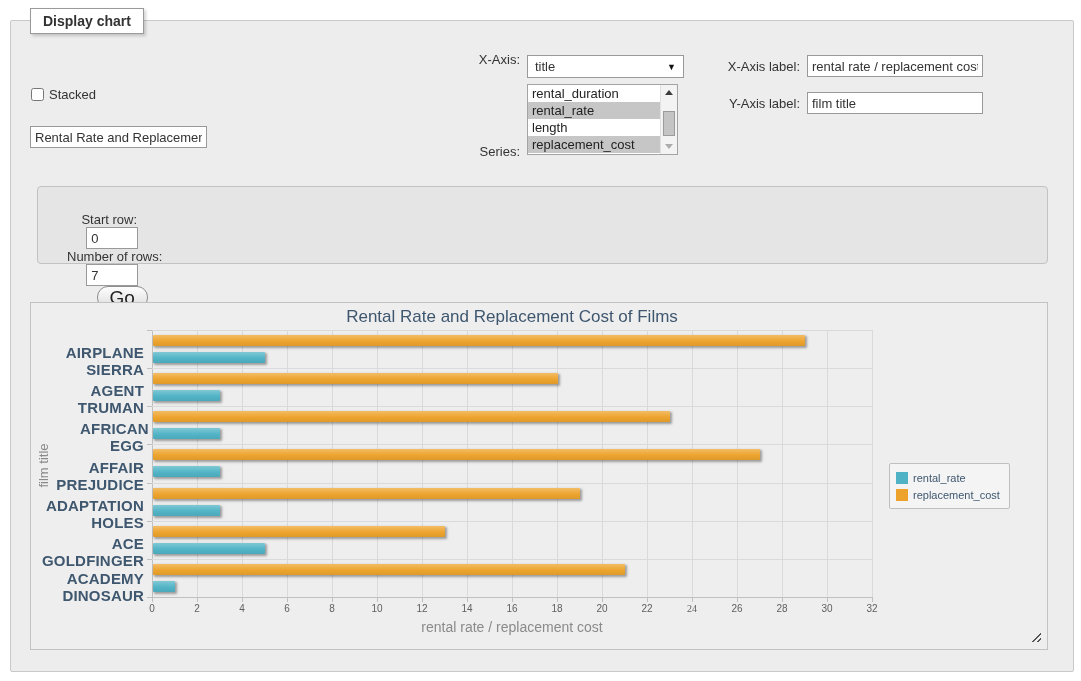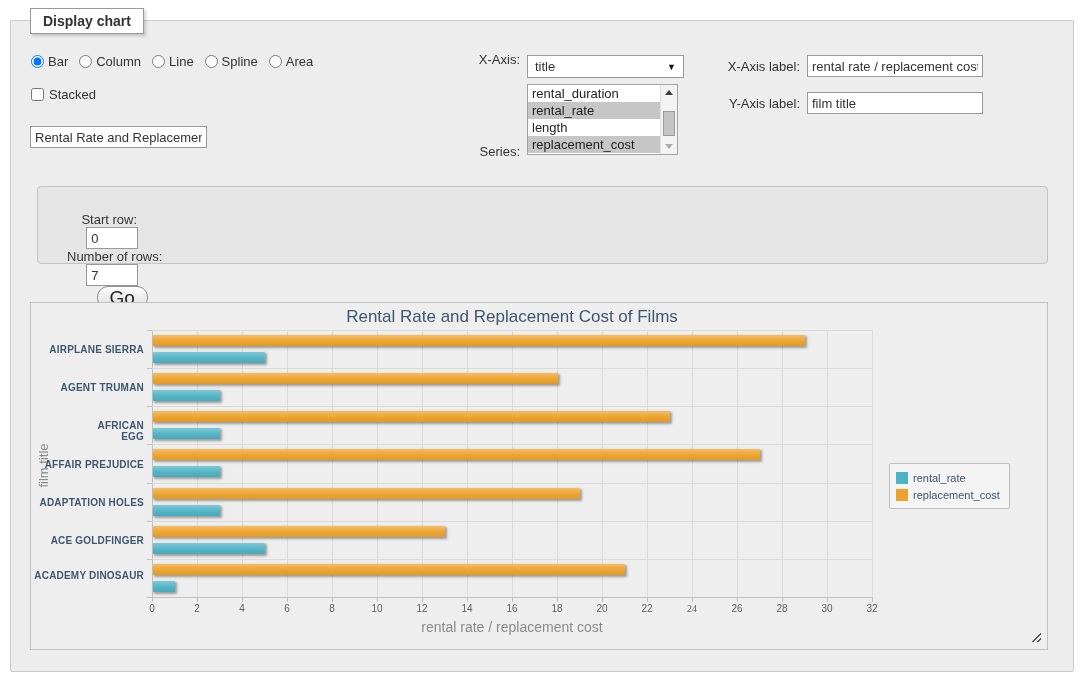--- a/index.html
+++ b/index.html
@@ -79,21 +79,21 @@
   .plot { position: absolute; left: 121px; top: 27px; width: 720px; height: 267px; }
   .grid-v { position: absolute; top: 0; width: 1px; height: 267px; background: #DADADA; }
   .grid-v.axis { background: #C0C0C0; }
   .grid-h { position: absolute; left: 0; width: 720px; height: 1px; background: #DADADA; }
   .grid-h.axis { background: #C0C0C0; }
   .tick-x { position: absolute; top: 267px; width: 1px; height: 5px; background: #C0C0C0; }
   .tick-y { position: absolute; left: -5px; width: 5px; height: 1px; background: #C0C0C0; }
   .tick-label { position: absolute; top: 273px; width: 30px; text-align: center;
                 font-size: 10px; color: #606060; }
   .cat-label { position: absolute; left: -120px; width: 112px; text-align: right;
-               font-size: 10px; font-weight: bold; color: #3E576F; letter-spacing: 0.2px; }
+               font-size: 15px; font-weight: bold; color: #3E576F; letter-spacing: 0.2px; }
   .bar { position: absolute; left: 1px; height: 11px; border-radius: 1px;
          box-shadow: 1.5px 1.5px 2.5px rgba(0,0,0,0.35);
          background-image: linear-gradient(rgba(255,255,255,0.28), rgba(255,255,255,0.02) 55%, rgba(0,0,0,0.06)); }
   .x-axis-title { position: absolute; left: 121px; top: 316px; width: 720px; text-align: center;
                   font-size: 14px; color: #8A8A8A; }
   .y-axis-title { position: absolute; left: -48px; top: 155px; width: 120px; text-align: center;
                   font-size: 13px; color: #8A8A8A; transform: rotate(-90deg); }
   .chart-legend { position: absolute; left: 858px; top: 160px; background: #F4F4F4;
                   border: 1px solid #BFBFBF; border-radius: 2px; padding: 5px 9px 5px 6px; }
   .legend-item { display: flex; align-items: center; height: 17px; font-size: 11px; color: #3E576F;
@@ -103,42 +103,20 @@
                    background: repeating-linear-gradient(135deg, transparent 0 2px, #555 2px 3.5px);
                    clip-path: polygon(100% 0, 100% 100%, 0 100%); }
 </style>
 </head>
 <body>
 
 <div class="page">
   <div class="fieldset"></div>
   <div class="legend-box">Display chart</div>
 
-  <div class="radio-row" id="radio-row">
-      <label class="radio-opt">
-        <input type="radio" name="charttype" checked="" style="">
-        <span>Bar</span>
-      </label>
-      <label class="radio-opt">
-        <input type="radio" name="charttype" style="">
-        <span>Column</span>
-      </label>
-      <label class="radio-opt">
-        <input type="radio" name="charttype" style="">
-        <span>Line</span>
-      </label>
-      <label class="radio-opt">
-        <input type="radio" name="charttype" style="">
-        <span>Spline</span>
-      </label>
-      <label class="radio-opt">
-        <input type="radio" name="charttype" style="">
-        <span>Area</span>
-      </label>
-    </div>
 
   <label class="stacked-row">
     <input type="checkbox" id="stacked-checkbox" style="">
     <span>Stacked</span>
   </label>
 
   <input type="text" class="title-input" value="Rental Rate and Replacement Cost of Films" style="">
 
   <span class="caption cap-xaxis">X-Axis:</span>
   <div class="select">

